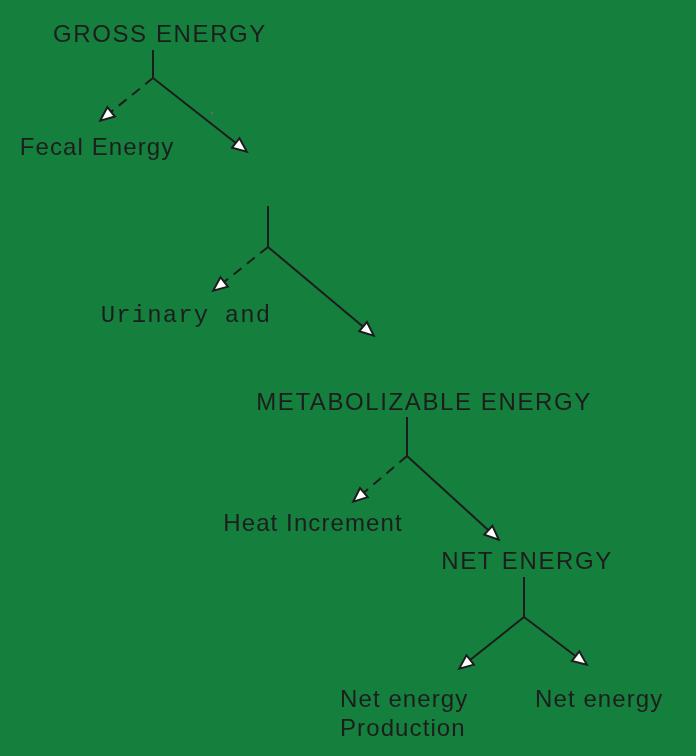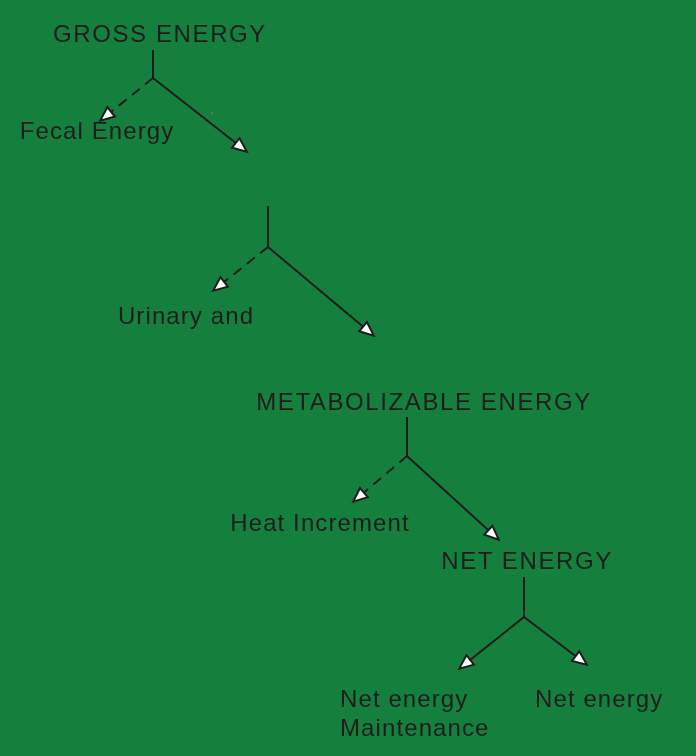--- a/index.html
+++ b/index.html
@@ -15,21 +15,21 @@
     position:absolute;
     white-space:nowrap;
     color:#1d1d1d;
     font-size:24px;
     font-weight:400;
     letter-spacing:1.1px;
     line-height:1.2;
     transform:translateX(-50%);
   }
   .caps{letter-spacing:1.6px;}
-  .center2{line-height:32px;}
+  .center2{line-height:32px;font-family:Liberation Mono, monospace;}
   .leftblock{transform:none;text-align:left;line-height:29px;}
   .edge{stroke:#1c1c1c;stroke-width:2;fill:none;}
   .dashed{stroke-dasharray:10 7;}
 </style>
 </head>
 <body>
 
 <div class="canvas">
 
   <svg width="696" height="756" viewBox="0 0 696 756">
@@ -53,35 +53,35 @@
 
     <path class="edge" d="M524,577 L524,617"></path>
     <path class="edge" d="M524,617 L460,668" marker-end="url(#tri)"></path>
     <path class="edge" d="M524,617 L586,664" marker-end="url(#tri)"></path>
 
     <circle cx="212" cy="113" r="1.3" fill="#6a6a6a"></circle>
   </svg>
 
   <div class="lbl caps" style="left:160px;top:20px">GROSS ENERGY</div>
 
-  <div class="lbl" style="left:97px;top:117px">Fecal Energy</div>
+  <div class="lbl" style="left:97px;top:133px">Fecal Energy</div>
 
 
   <div class="lbl center2" style="left:186px;top:300px">
     <div>Urinary and</div>
   </div>
 
   <div class="lbl caps" style="left:424px;top:388px">METABOLIZABLE ENERGY</div>
 
-  <div class="lbl" style="left:320px;top:509px">Heat Increment</div>
+  <div class="lbl" style="left:313px;top:509px">Heat Increment</div>
 
   <div class="lbl caps" style="left:527px;top:547px">NET ENERGY</div>
 
   <div class="lbl leftblock" style="left:340px;top:684px">
     <div>Net energy</div>
-    <div>Maintenance</div>
+    <div>Production</div>
   </div>
 
   <div class="lbl leftblock" style="left:535px;top:684px">
     <div>Net energy</div>
   </div>
 
 </div>
 
 </body></html>

